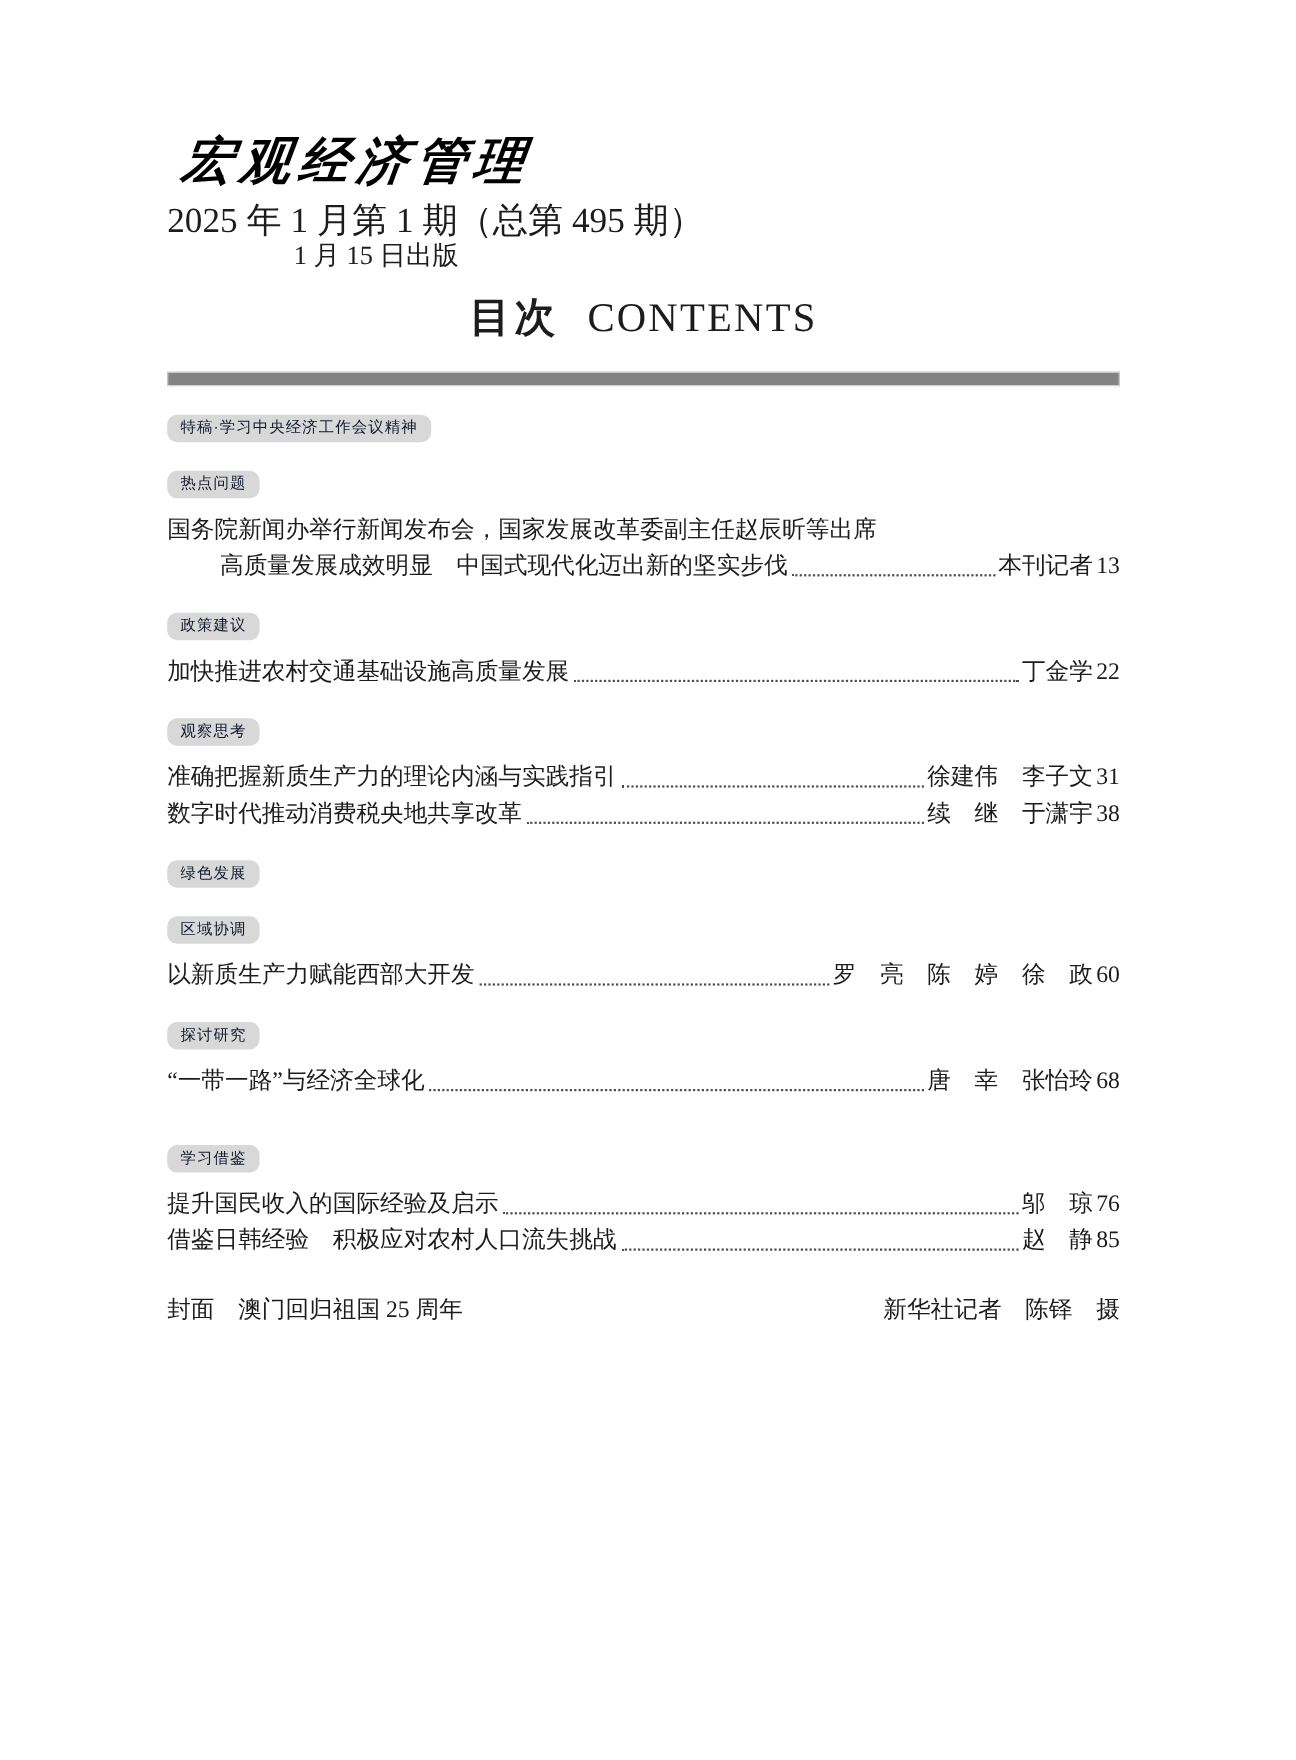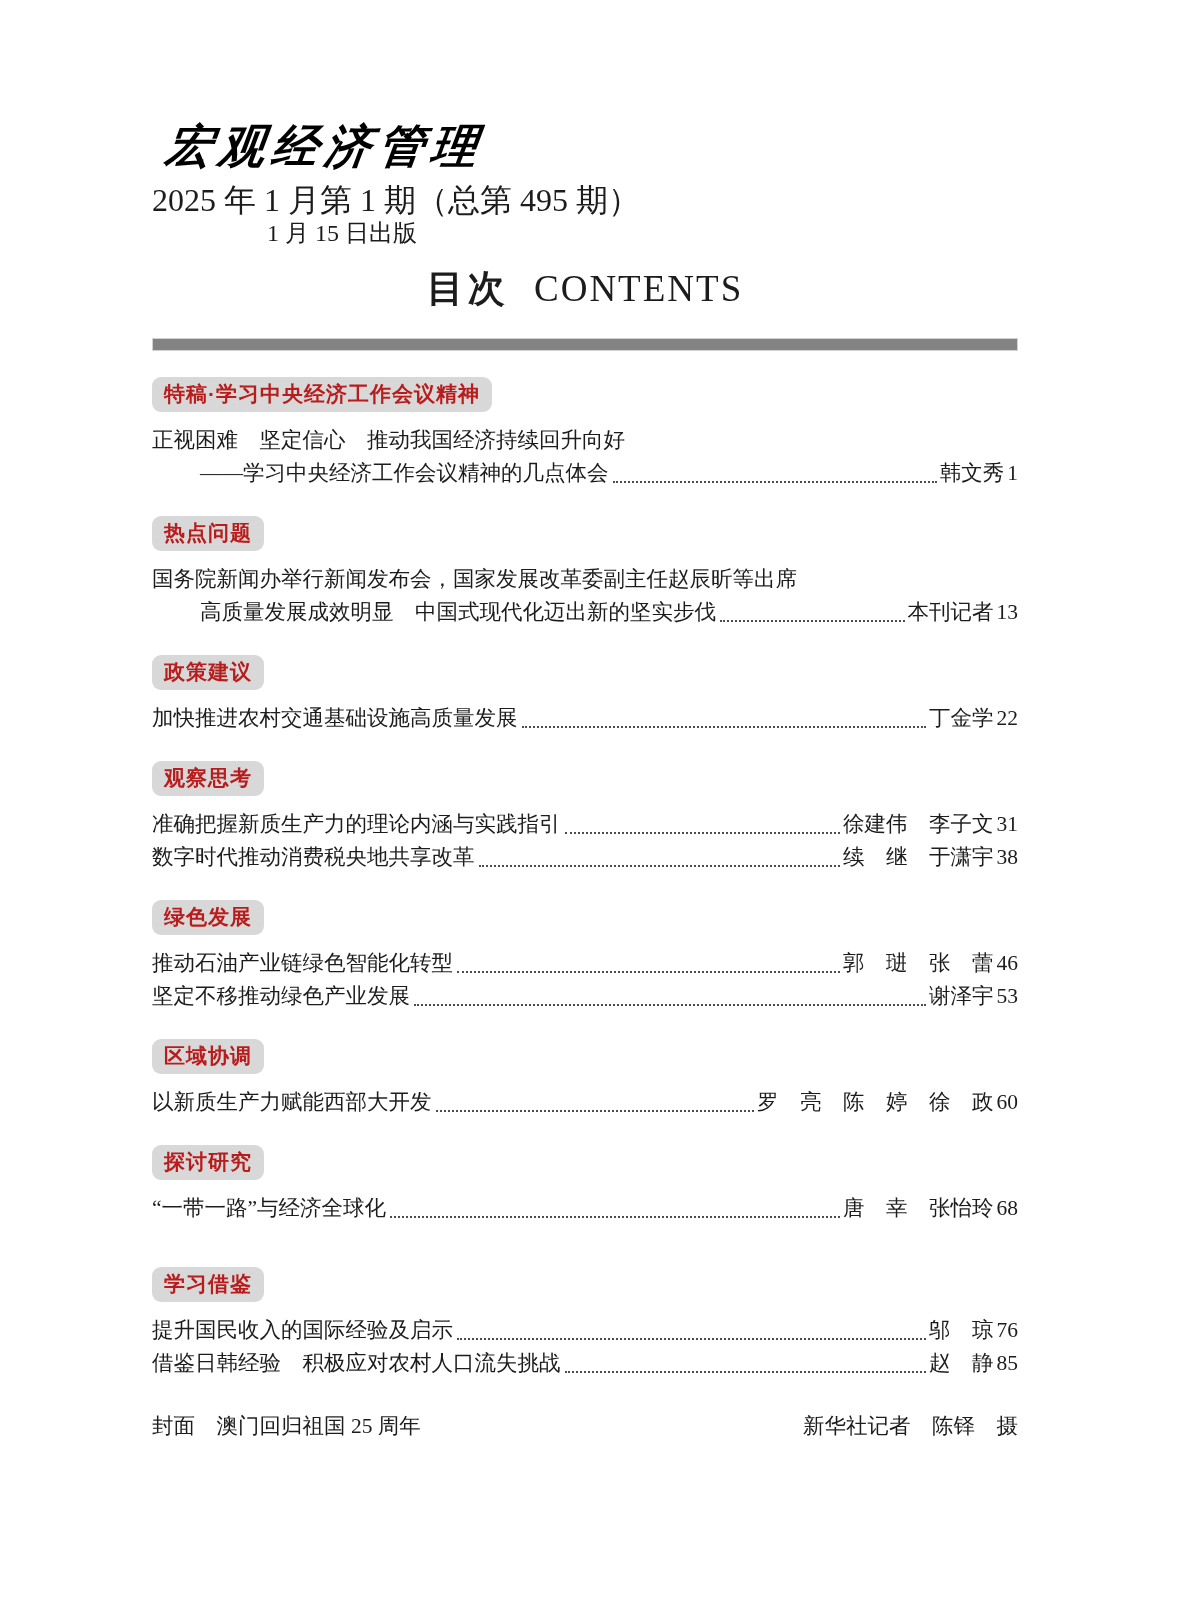--- a/index.html
+++ b/index.html
@@ -27,21 +27,21 @@
   .contents-title .en{ font-family:"Liberation Serif","DejaVu Serif",serif; margin-left:14px; }
 
   .divider{ height:13px; background:var(--bar); border:1px solid #d2d2d2; margin-top:24px; }
 
   
   .sec{ margin-top:26px; }
   .sec.last{ margin-top:42px; }
   .badge{
     display:inline-block; background:var(--badge-bg); border-radius:9px;
     padding:3px 12px 4px; font-family:"Liberation Sans","DejaVu Sans",sans-serif;
-    font-weight:bold; font-size:21px; color:#b91c1c; letter-spacing:1px;
+    font-weight:normal; font-size:14px; color:#0f172a; letter-spacing:1px;
   }
   .rows{ margin-top:12px; }
   .row{ display:flex; align-items:flex-end; font-size:21.5px; line-height:33px; }
   .row .t{ white-space:nowrap; }
   .row.indent .t{ padding-left:48px; }
   .leader{ flex:1; border-bottom:2px dotted #4d4d4d; margin:0 3px 7px 4px; min-width:20px; }
   .row .a{ white-space:nowrap; }
   .row .p{ white-space:nowrap; margin-left:3px; font-family:"Liberation Serif","DejaVu Serif",serif; }
 
   
@@ -59,31 +59,21 @@
   </div>
 
   <div class="contents-title">
     <span class="cn">目次</span>
     <span class="en">CONTENTS</span>
   </div>
 
   <div class="divider"></div>
 
   <div>
-      <section class="sec"><div class="badge">特稿·学习中央经济工作会议精神</div><div class="rows">
-          <div class="row">
-            <span class="t">正视困难　坚定信心　推动我国经济持续回升向好</span>
-          </div>
-          <div class="row indent">
-            <span class="t">——学习中央经济工作会议精神的几点体会</span>
-            <span class="leader"></span>
-            <span class="a">韩文秀</span>
-            <span class="p">1</span>
-          </div>
-        </div></section>
+      <section class="sec"><div class="badge">特稿·学习中央经济工作会议精神</div></section>
       <section class="sec"><div class="badge">热点问题</div><div class="rows">
           <div class="row">
             <span class="t">国务院新闻办举行新闻发布会，国家发展改革委副主任赵辰昕等出席</span>
           </div>
           <div class="row indent">
             <span class="t">高质量发展成效明显　中国式现代化迈出新的坚实步伐</span>
             <span class="leader"></span>
             <span class="a">本刊记者</span>
             <span class="p">13</span>
           </div>
@@ -103,34 +93,21 @@
             <span class="a">徐建伟　李子文</span>
             <span class="p">31</span>
           </div>
           <div class="row">
             <span class="t">数字时代推动消费税央地共享改革</span>
             <span class="leader"></span>
             <span class="a">续　继　于潇宇</span>
             <span class="p">38</span>
           </div>
         </div></section>
-      <section class="sec"><div class="badge">绿色发展</div><div class="rows">
-          <div class="row">
-            <span class="t">推动石油产业链绿色智能化转型</span>
-            <span class="leader"></span>
-            <span class="a">郭　琎　张　蕾</span>
-            <span class="p">46</span>
-          </div>
-          <div class="row">
-            <span class="t">坚定不移推动绿色产业发展</span>
-            <span class="leader"></span>
-            <span class="a">谢泽宇</span>
-            <span class="p">53</span>
-          </div>
-        </div></section>
+      <section class="sec"><div class="badge">绿色发展</div></section>
       <section class="sec"><div class="badge">区域协调</div><div class="rows">
           <div class="row">
             <span class="t">以新质生产力赋能西部大开发</span>
             <span class="leader"></span>
             <span class="a">罗　亮　陈　婷　徐　政</span>
             <span class="p">60</span>
           </div>
         </div></section>
       <section class="sec"><div class="badge">探讨研究</div><div class="rows">
           <div class="row">

